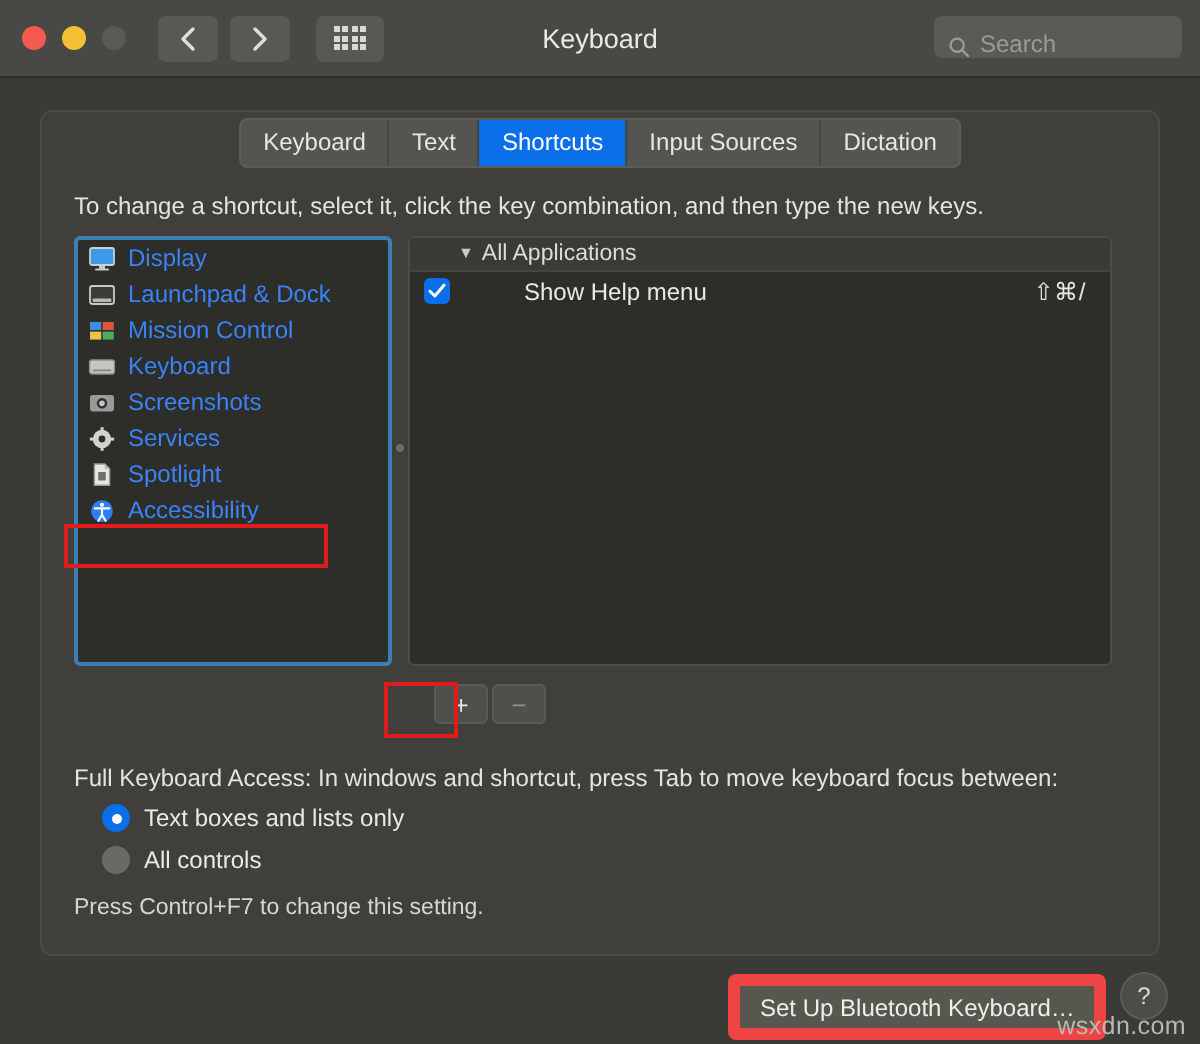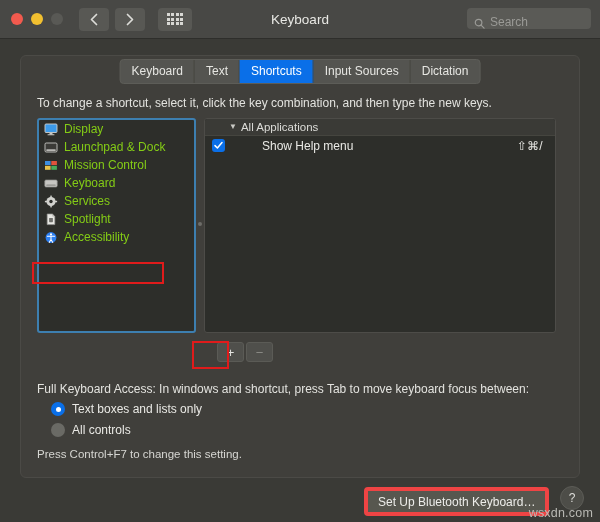--- a/index.html
+++ b/index.html
@@ -110,21 +110,21 @@
     width: 159px; height: 215px;
     background: #2d2e2a;
     border: 2px solid #3d7fb0;
     border-radius: 3px;
     box-sizing: border-box;
     overflow: hidden;
   }
   .s-item {
     display: flex; align-items: center;
     height: 18px; padding-left: 5px; gap: 6px;
-    font-size: 12px; color: #84cc16;
+    font-size: 12px; color: #3b82f6;
   }
   .s-item.selected { background: #0a6fe8; color: #ffffff; }
   .s-ico { width: 14px; height: 13px; flex: 0 0 auto; }
 
   .rightpane {
     position: absolute; left: 167px; top: 0;
     width: 352px; height: 215px;
     background: #2d2e2a;
     border: 1px solid #4d4c48;
     border-radius: 3px;
@@ -194,21 +194,21 @@
   .hint {
     position: absolute; left: 16px; top: 392px;
     font-size: 11.5px; color: #d6d6d2;
   }
 
   
   .bt-btn {
     position: absolute; left: 364px; top: 487px;
     height: 21px;
     background: #57574f;
-    border: 4px solid #ef4444;
+    border: 6px solid #ef4444;
     border-radius: 4px;
     display: flex; align-items: center; justify-content: center;
     padding: 0 10px;
     font-size: 12px; color: #ededea;
     white-space: nowrap;
   }
   .help-btn {
     position: absolute; left: 560px; top: 486px;
     width: 22px; height: 22px; border-radius: 50%;
     background: #4d4d48;
@@ -326,20 +326,28 @@
         </div>
 
         <div class="s-item">
           <svg class="s-ico" viewBox="0 0 14 13">
             <rect x="0.8" y="3" width="12.4" height="7" rx="1.2" fill="#c6c6c2" stroke="#8e8e8a" stroke-width="0.7"></rect>
             <rect x="2.3" y="7.6" width="9.4" height="1.2" rx="0.4" fill="#8e8e8a"></rect>
           </svg>
           <span>Keyboard</span>
         </div>
 
+        <div class="s-item">
+          <svg class="s-ico" viewBox="0 0 14 13">
+            <rect x="1" y="2.5" width="12" height="8.2" rx="1.4" fill="#9a9a96"></rect>
+            <circle cx="7" cy="6.6" r="2.6" fill="#2f2f2c"></circle>
+            <circle cx="7" cy="6.6" r="1.4" fill="#b9c6d0"></circle>
+          </svg>
+          <span>Screenshots</span>
+        </div>
 
         <div class="s-item">
           <svg class="s-ico" viewBox="0 0 14 13">
             <circle cx="7" cy="6.5" r="4.6" fill="#d2d2ce"></circle>
             <circle cx="7" cy="6.5" r="1.7" fill="#2d2e2a"></circle>
             <g fill="#d2d2ce">
               <rect x="6.3" y="0.6" width="1.5" height="2.3"></rect>
               <rect x="6.3" y="10.1" width="1.5" height="2.3"></rect>
               <rect x="0.9" y="5.8" width="2.3" height="1.5"></rect>
               <rect x="10.8" y="5.8" width="2.3" height="1.5"></rect>

